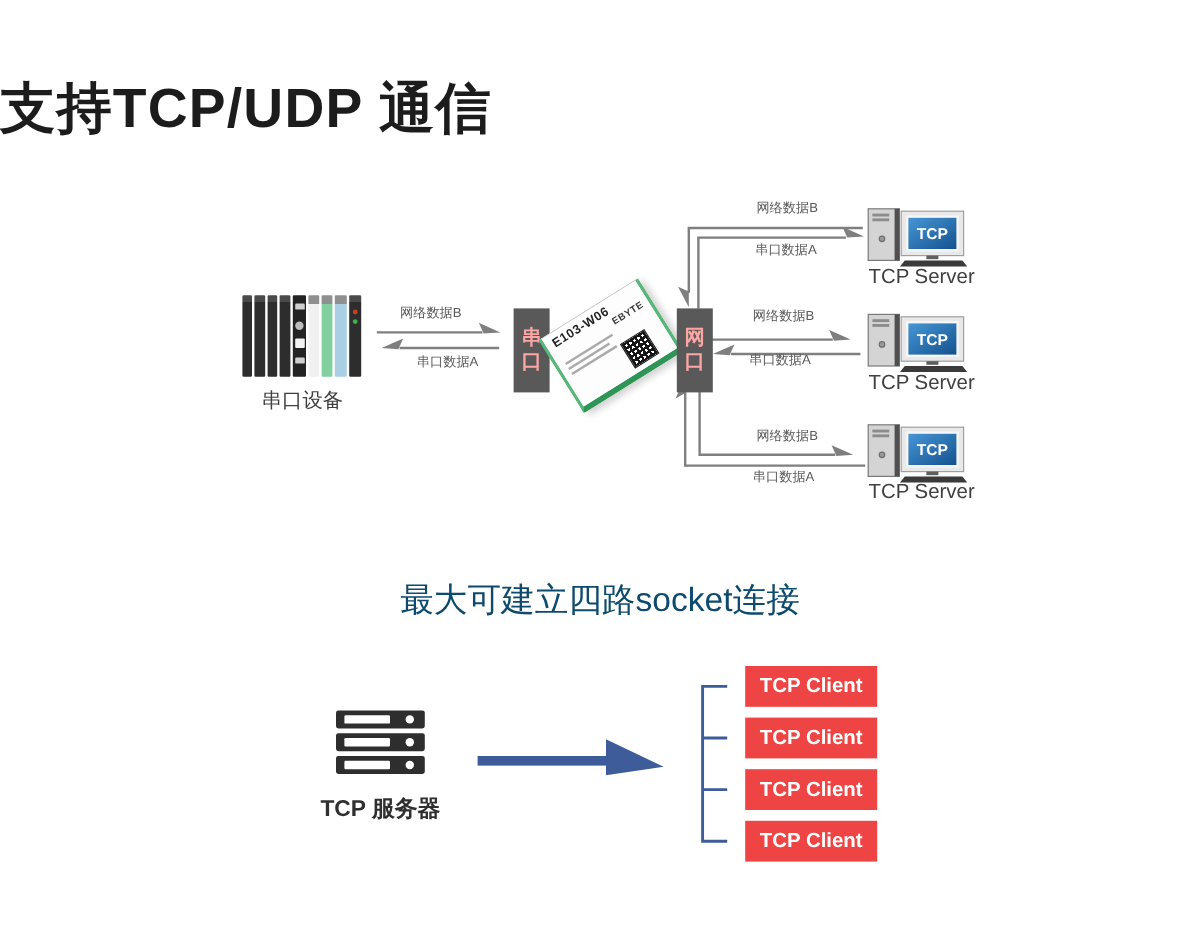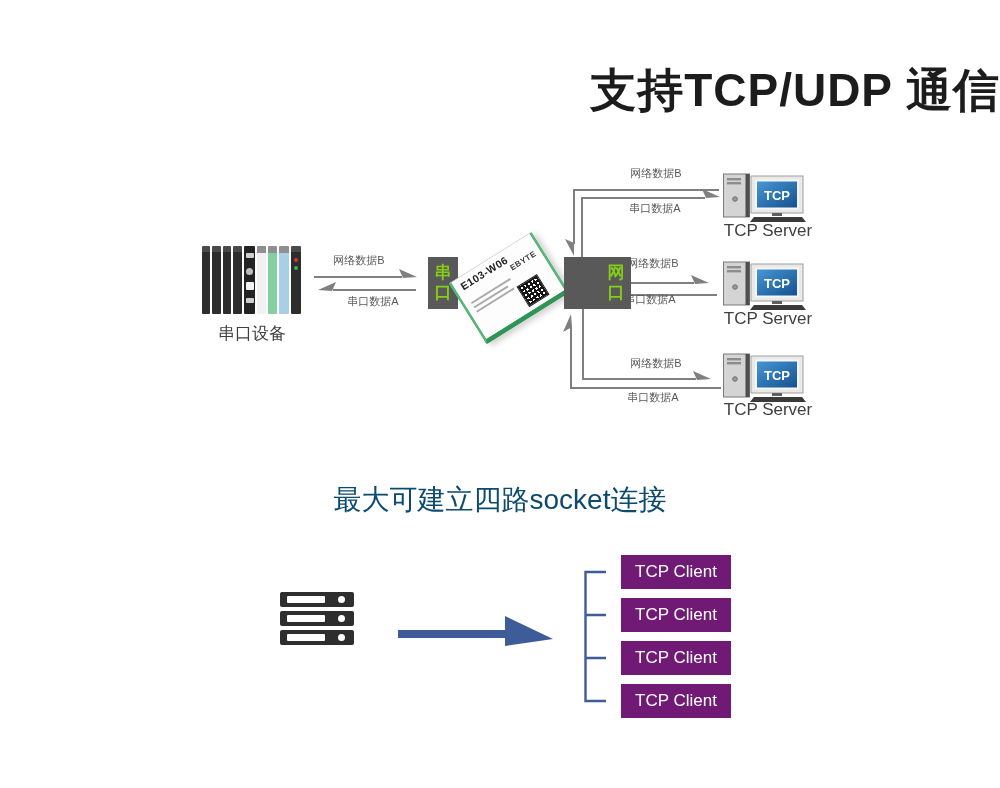--- a/index.html
+++ b/index.html
@@ -2,32 +2,32 @@
 <html><head>
 <meta charset="utf-8">
 <style>
   html,body{margin:0;padding:0;background:#fff;}
   .canvas{
     position:relative;width:1000px;height:788px;background:#ffffff;overflow:hidden;
     font-family:"Liberation Sans","DejaVu Sans",sans-serif;
   }
   .abs{position:absolute;}
   .page-title{
-    left:0;top:60px;width:1000px;text-align:right;
+    left:0;top:60px;width:1000px;text-align:left;
     font-size:46px;font-weight:700;color:#1c1c1c;letter-spacing:1px;
   }
   .flow-label{
     width:108px;text-align:center;font-size:11px;color:#595959;z-index:4;white-space:nowrap;
   }
   .caption{font-size:17px;color:#404040;text-align:center;white-space:nowrap;}
   svg.layer{position:absolute;left:0;z-index:2;}
   
   .port-box{
-    background:#595959;color:#84cc16;z-index:3;
-    width:30px;height:52px;display:flex;align-items:center;justify-content:center;
+    background:#595959;color:#fca5a5;z-index:3;
+    width:30px;height:70px;display:flex;align-items:center;justify-content:center;
     font-size:17px;font-weight:700;line-height:1.15;
     writing-mode:horizontal-tb;word-break:break-all;text-align:center;
   }
   .port-box span{display:block;width:1.1em;}
   
   .plc{left:202px;top:246px;width:99px;height:68px;display:flex;gap:2px;align-items:stretch;z-index:3;}
   .slat{border-radius:1px;}
   .slat.dark{width:9px;background:linear-gradient(#4a4a4a 0 6px,#2d2d2d 6px);}
   .slat.ports{width:12px;background:#232323;position:relative;}
   .slat.white{width:9px;background:linear-gradient(#8f8f8f 0 7px,#f1f1f1 7px);}
@@ -59,22 +59,22 @@
       repeating-linear-gradient(90deg,#161616 0 2px,#ffffff 2px 4px);
   }
   
   .rack{left:280px;top:592px;width:74px;z-index:3;}
   .rack-row{position:relative;width:74px;height:15px;background:#2e2e2e;border-radius:2px;margin-bottom:4px;}
   .rack-slot{position:absolute;left:7px;top:4px;width:38px;height:7px;background:#ffffff;border-radius:1px;}
   .rack-dot{position:absolute;right:9px;top:4px;width:7px;height:7px;border-radius:50%;background:#ffffff;}
   .rack-label{left:252px;top:661px;width:130px;text-align:center;font-size:19px;font-weight:700;color:#2f2f2f;white-space:nowrap;}
   
   .client{
-    left:621px;width:110px;height:34px;background:#701a75;color:#ffffff;z-index:3;
-    display:flex;align-items:center;justify-content:center;font-size:17px;font-weight:400;white-space:nowrap;
+    left:621px;width:110px;height:34px;background:#ef4444;color:#ffffff;z-index:3;
+    display:flex;align-items:center;justify-content:center;font-size:17px;font-weight:700;white-space:nowrap;
   }
   .subtitle{left:0;top:481px;width:1000px;text-align:center;font-size:28px;font-weight:500;color:#0c4a6e;}
   .pc-icon{position:absolute;left:722px;z-index:3;}
 </style>
 </head>
 <body>
 
 <div class="canvas">
 
   <div class="abs page-title">支持TCP/UDP 通信</div>
@@ -136,21 +136,21 @@
 
   <div class="abs module">
     <div class="m-name">E103-W06</div>
     <div class="m-brand">EBYTE</div>
     <div class="m-line" style="top:27px;width:46px;"></div>
     <div class="m-line" style="top:32px;width:40px;"></div>
     <div class="m-line" style="top:37px;width:44px;"></div>
     <div class="m-qr"></div>
   </div>
 
-  <div class="abs port-box" style="left:564px;top:257px;padding-left:37px;">
+  <div class="abs port-box" style="left:564px;top:257px;">
     <span>网口</span>
   </div>
 
   <div class="abs flow-label" style="left:602px;top:166px;">网络数据B</div>
   <div class="abs flow-label" style="left:601px;top:201px;">串口数据A</div>
 
   <div class="abs flow-label" style="left:599px;top:256px;">网络数据B</div>
   <div class="abs flow-label" style="left:596px;top:292px;">串口数据A</div>
 
   <div class="abs flow-label" style="left:602px;top:356px;">网络数据B</div>
@@ -215,20 +215,21 @@
       </div>
     <div class="rack-row">
         <div class="rack-slot"></div>
         <div class="rack-dot"></div>
       </div>
     <div class="rack-row">
         <div class="rack-slot"></div>
         <div class="rack-dot"></div>
       </div>
   </div>
+  <div class="abs rack-label">TCP 服务器</div>
 
   <svg class="layer" style="top:470px;" width="1000" height="318" viewBox="0 0 1000 318">
     <rect x="398" y="160" width="107" height="8" fill="#3d5c99"></rect>
     <polygon points="505,146 553,169 505,176" fill="#3d5c99"></polygon>
     <path d="M606 102 H585.5 V231 H606 M585.5 145 H606 M585.5 188 H606" stroke="#3d5c99" stroke-width="2.4" fill="none"></path>
   </svg>
 
   <div class="abs client" style="top:555px;">
       <span>TCP Client</span>
     </div>

